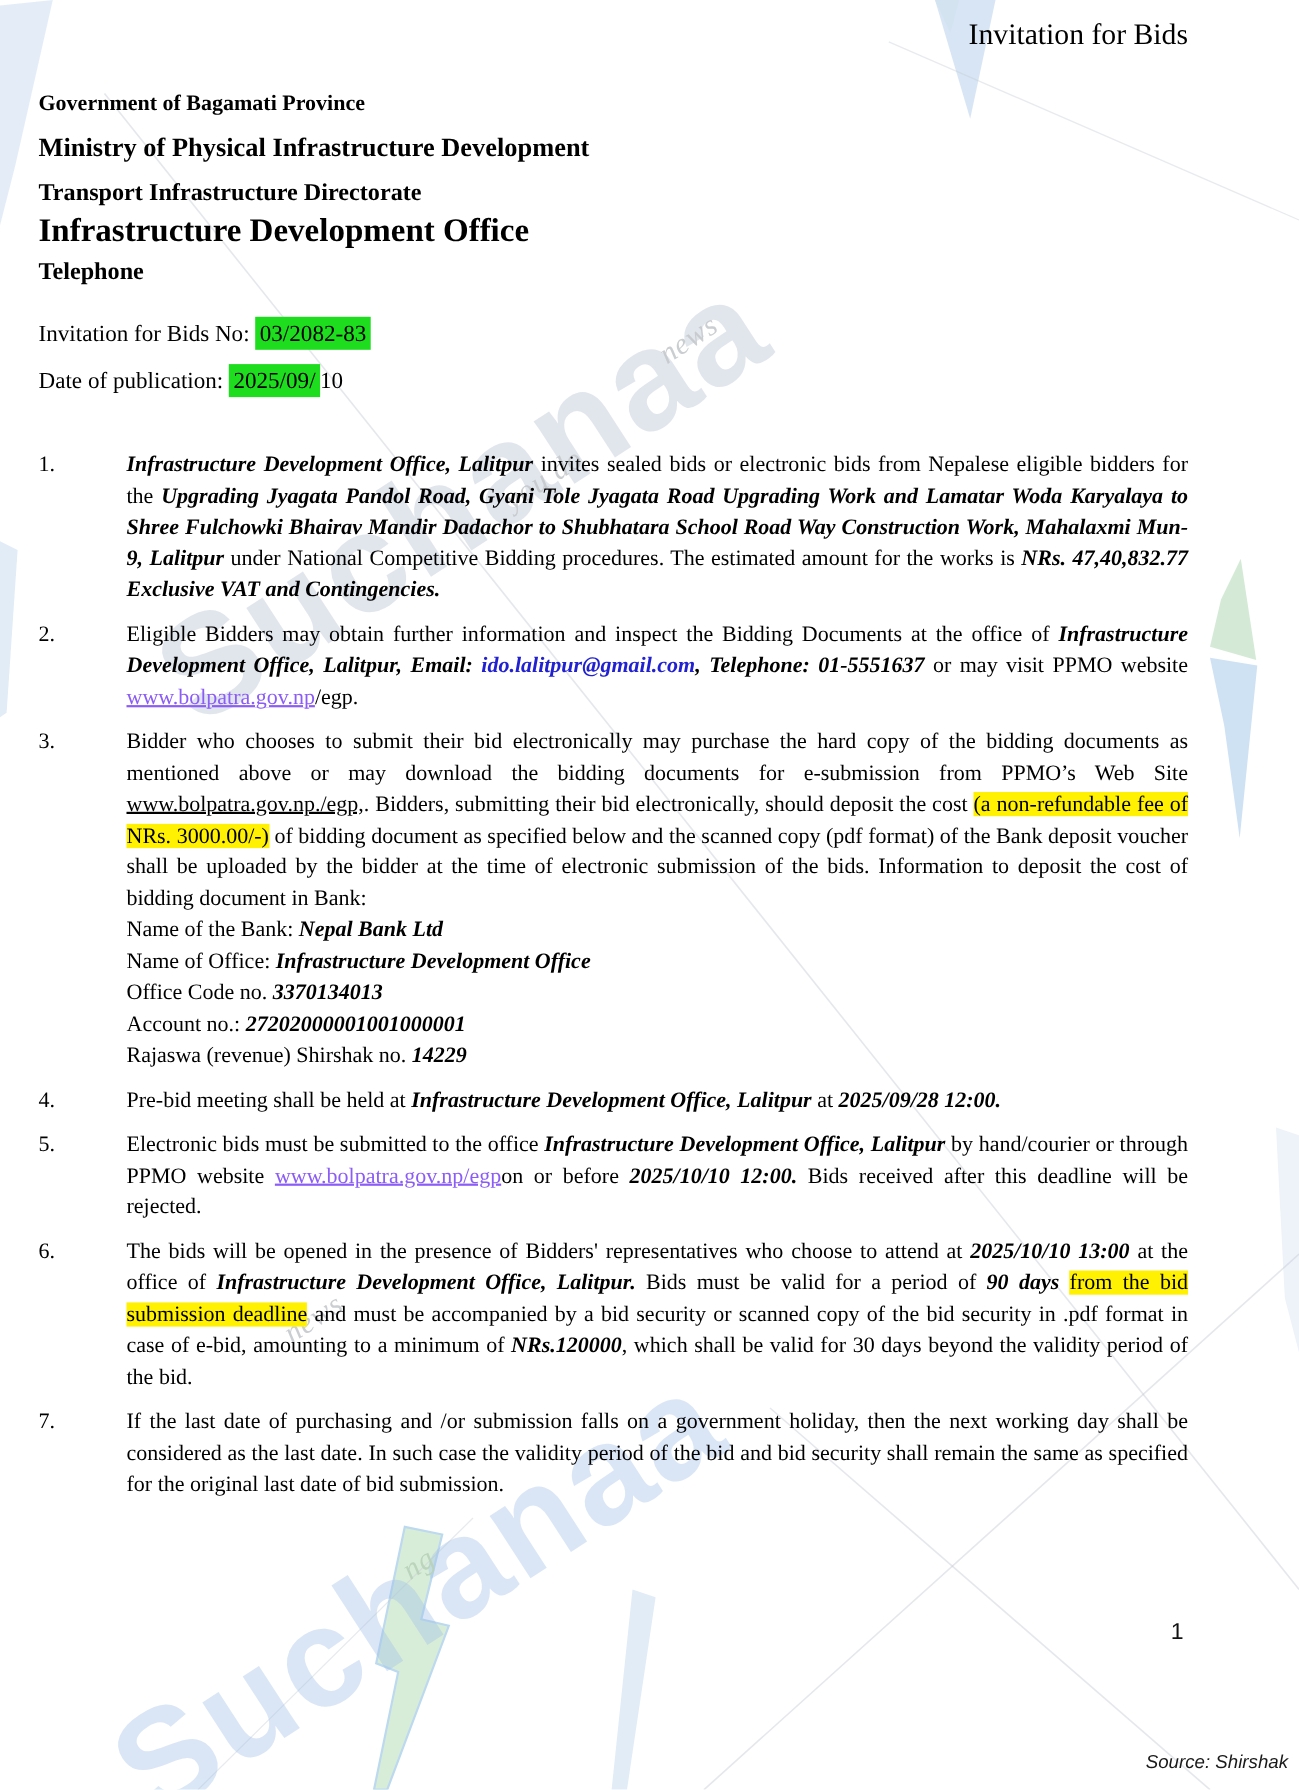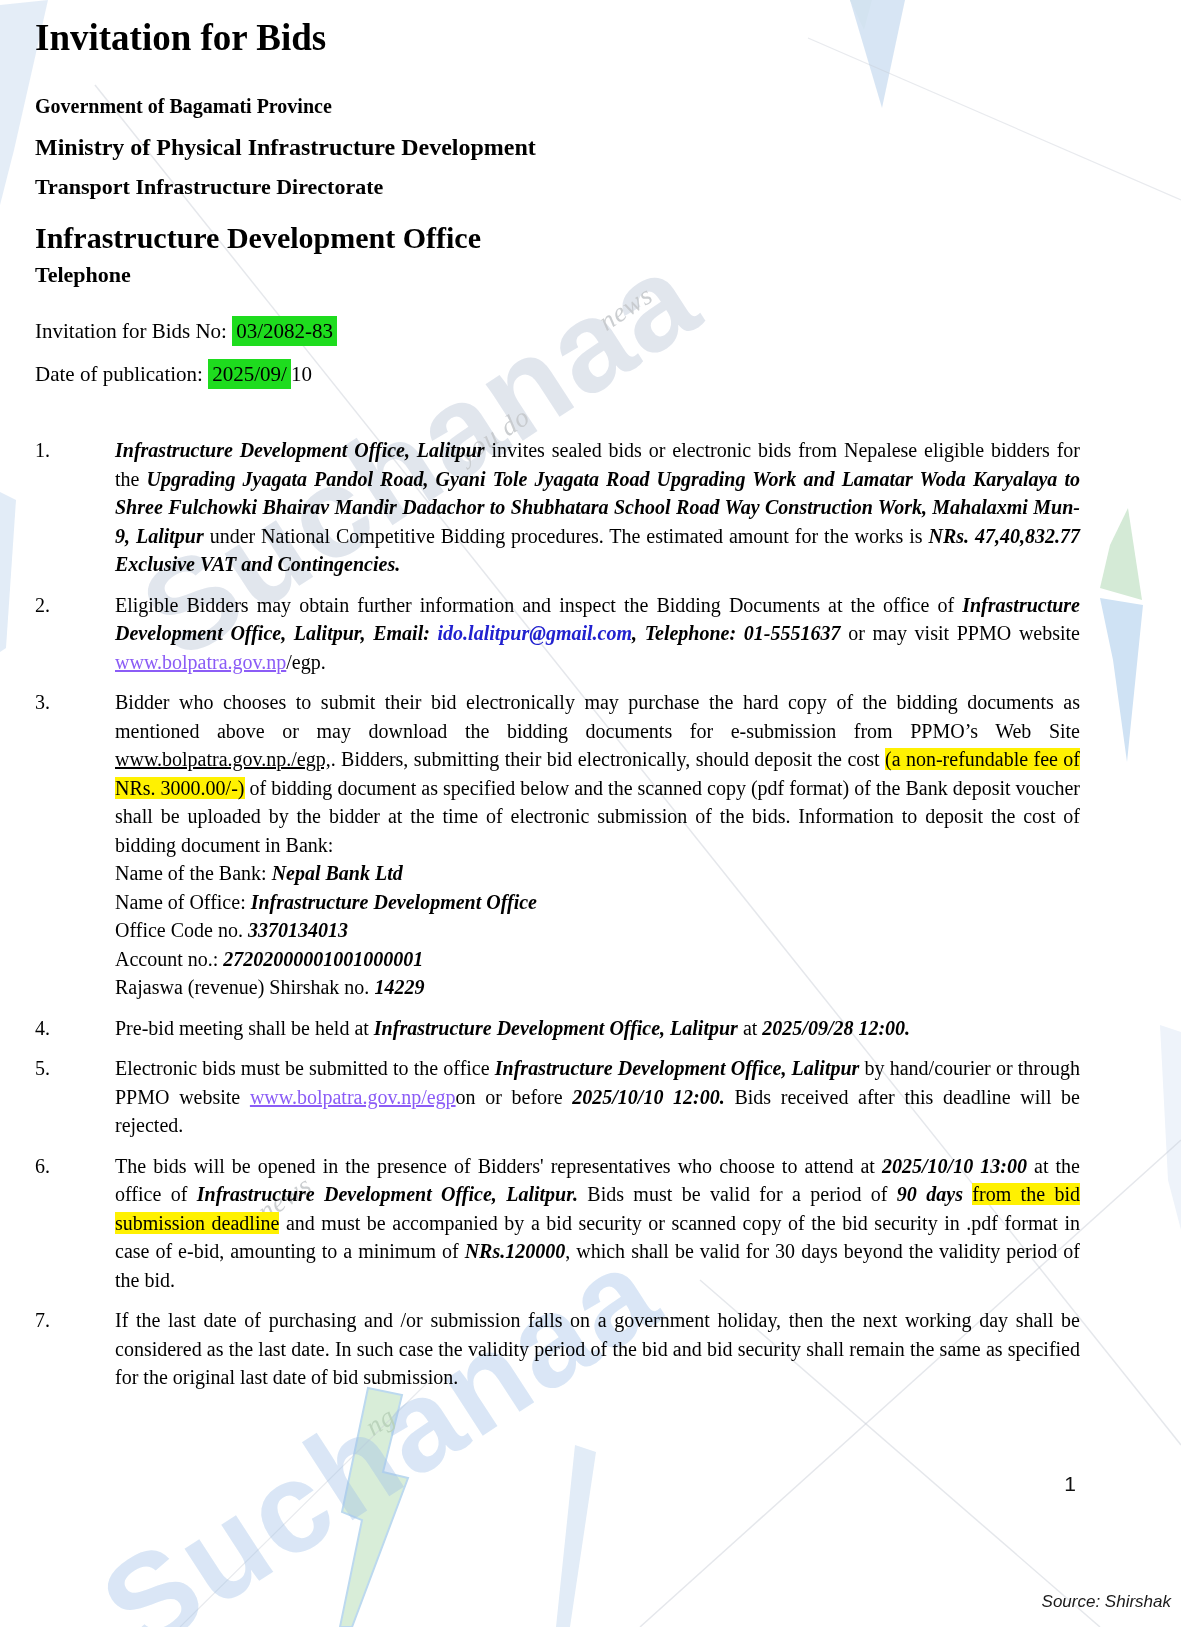--- a/index.html
+++ b/index.html
@@ -15,25 +15,25 @@
   .wm-tag{position:absolute;font-family:"Liberation Serif", serif;font-style:italic;
           font-size:27px;color:#c6c9cc;transform:rotate(-33deg);opacity:.9;letter-spacing:1px;}
   .wm-tag.t1{left:455px;top:420px;}
   .wm-tag.t2{left:597px;top:293px;}
   .wm-tag.t3{left:366px;top:1406px;color:#b9d2ba;}
   .wm-tag.t4{left:256px;top:1183px;}
   .deco{position:absolute;left:0;top:0;}
 
   
   .content{position:relative;z-index:2;padding:0 101px 0 35px;}
-  .title{text-align:left;font-size:37px;font-weight:bold;margin:16px 0 36px;}
+  .title{text-align:right;font-size:27px;font-weight:normal;margin:16px 0 36px;}
   .org{text-align:left;font-weight:bold;}
   .l-gov{font-size:20px;margin-bottom:16px;}
   .l-min{font-size:24px;margin-bottom:13px;}
-  .l-dir{font-size:22px;margin-bottom:21px;}
+  .l-dir{font-size:22px;margin-bottom:5px;}
   .l-office{font-size:30px;margin-bottom:7px;}
   .l-city{font-size:22px;}
   .meta{margin-top:28px;font-size:21px;}
   .meta-line{margin-bottom:12px;line-height:31px;}
   .hl-green{background:#1edc1e;padding:3px 4px;}
 
   .list{margin-top:46px;}
   .item{display:flex;margin-bottom:12px;}
   .item .num{flex:0 0 80px;width:80px;font-size:20px;line-height:28.5px;}
   .item .body{flex:1;font-size:20px;line-height:28.5px;text-align:justify;}

